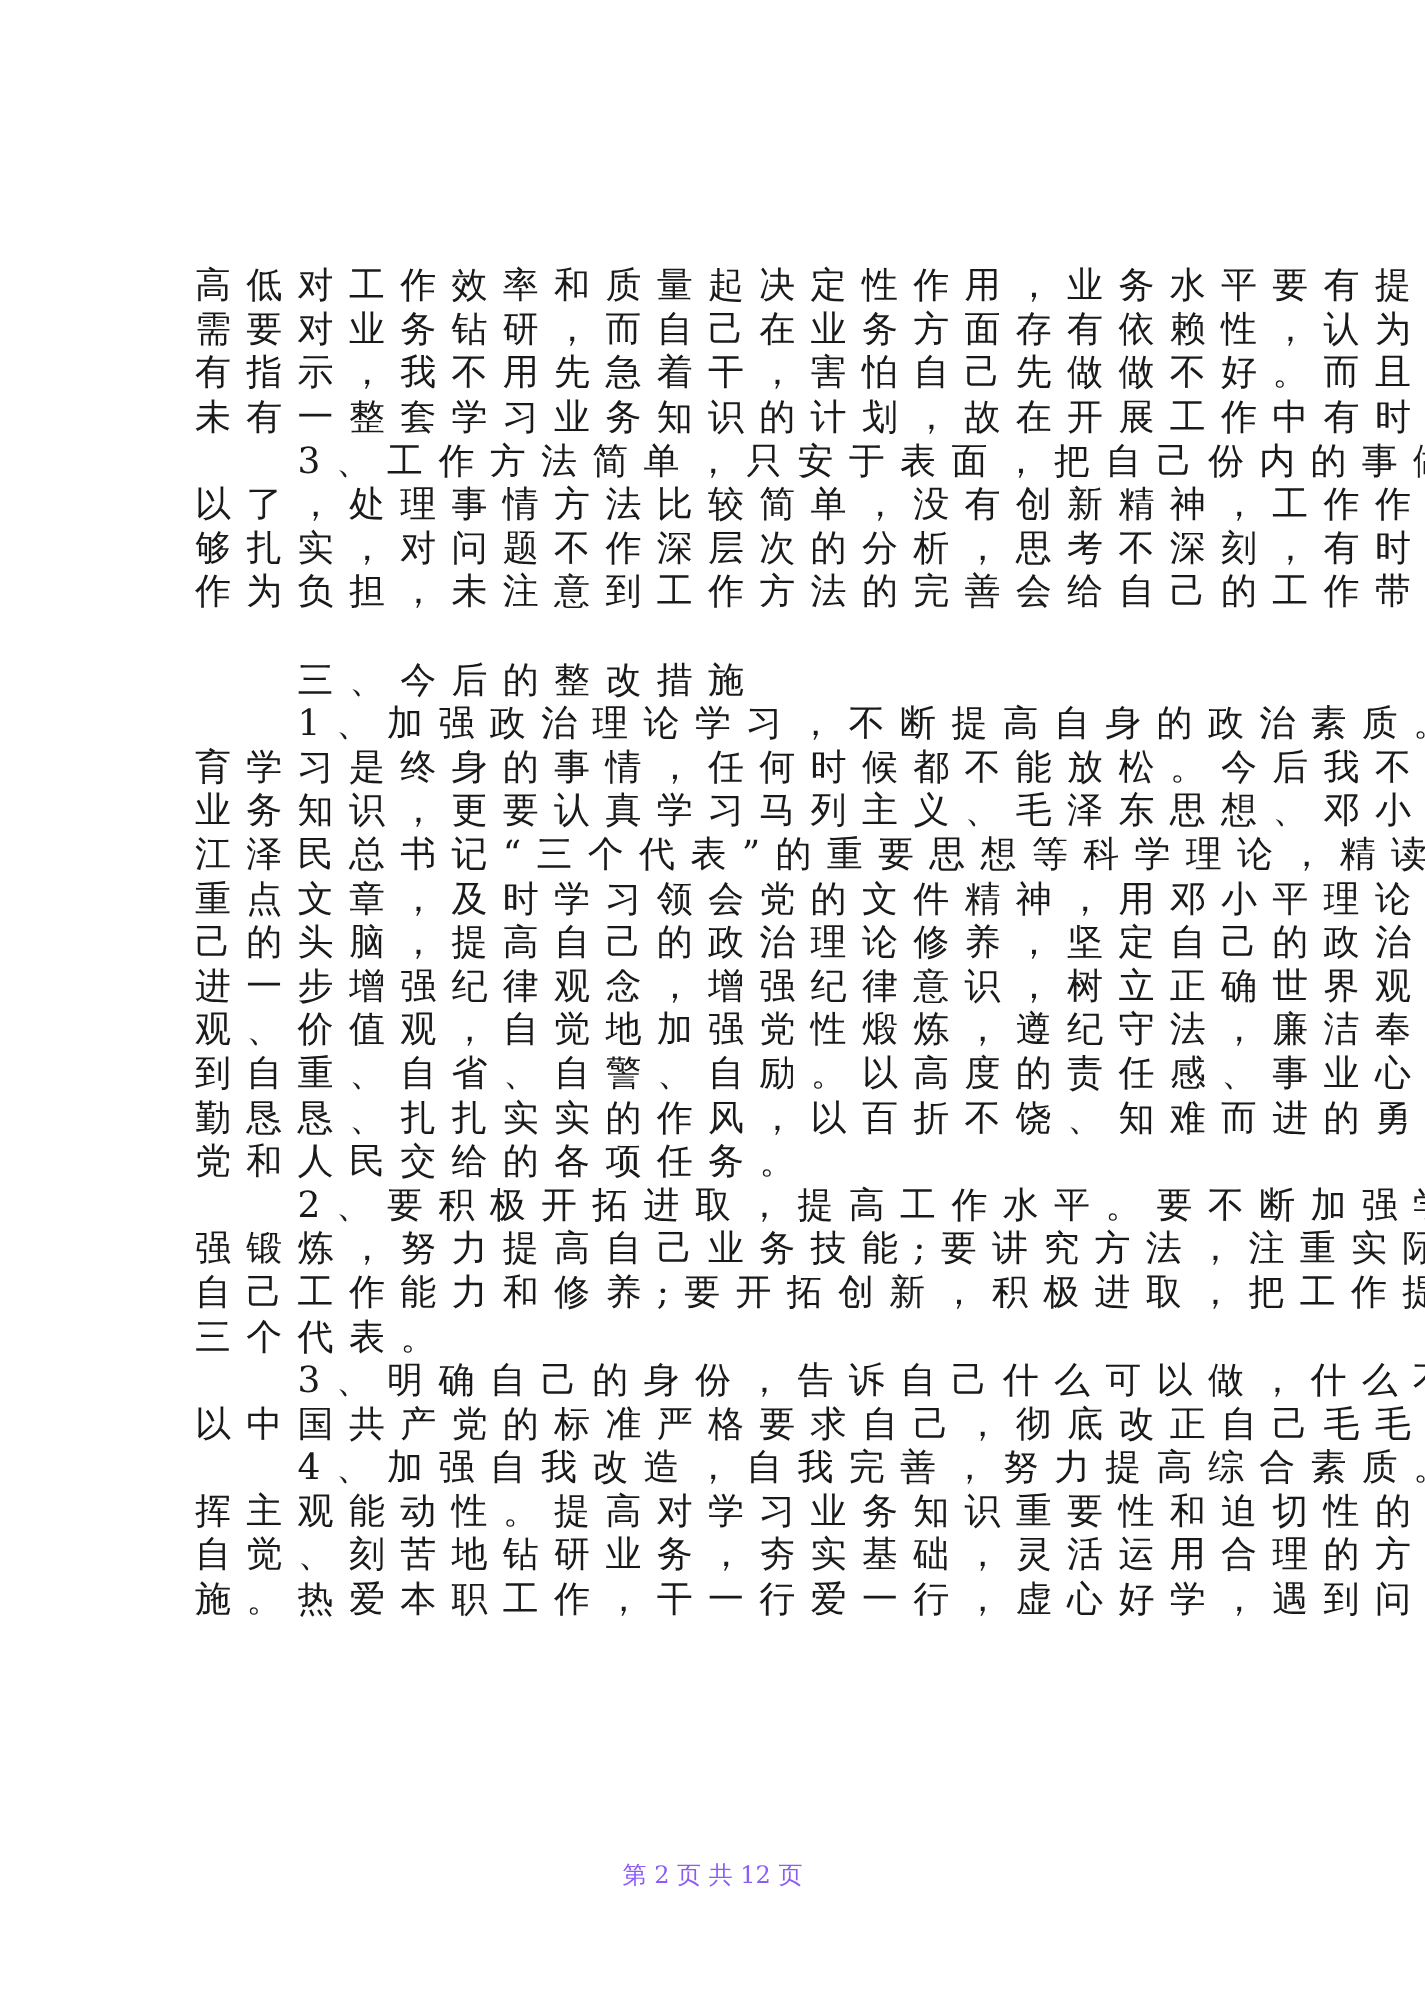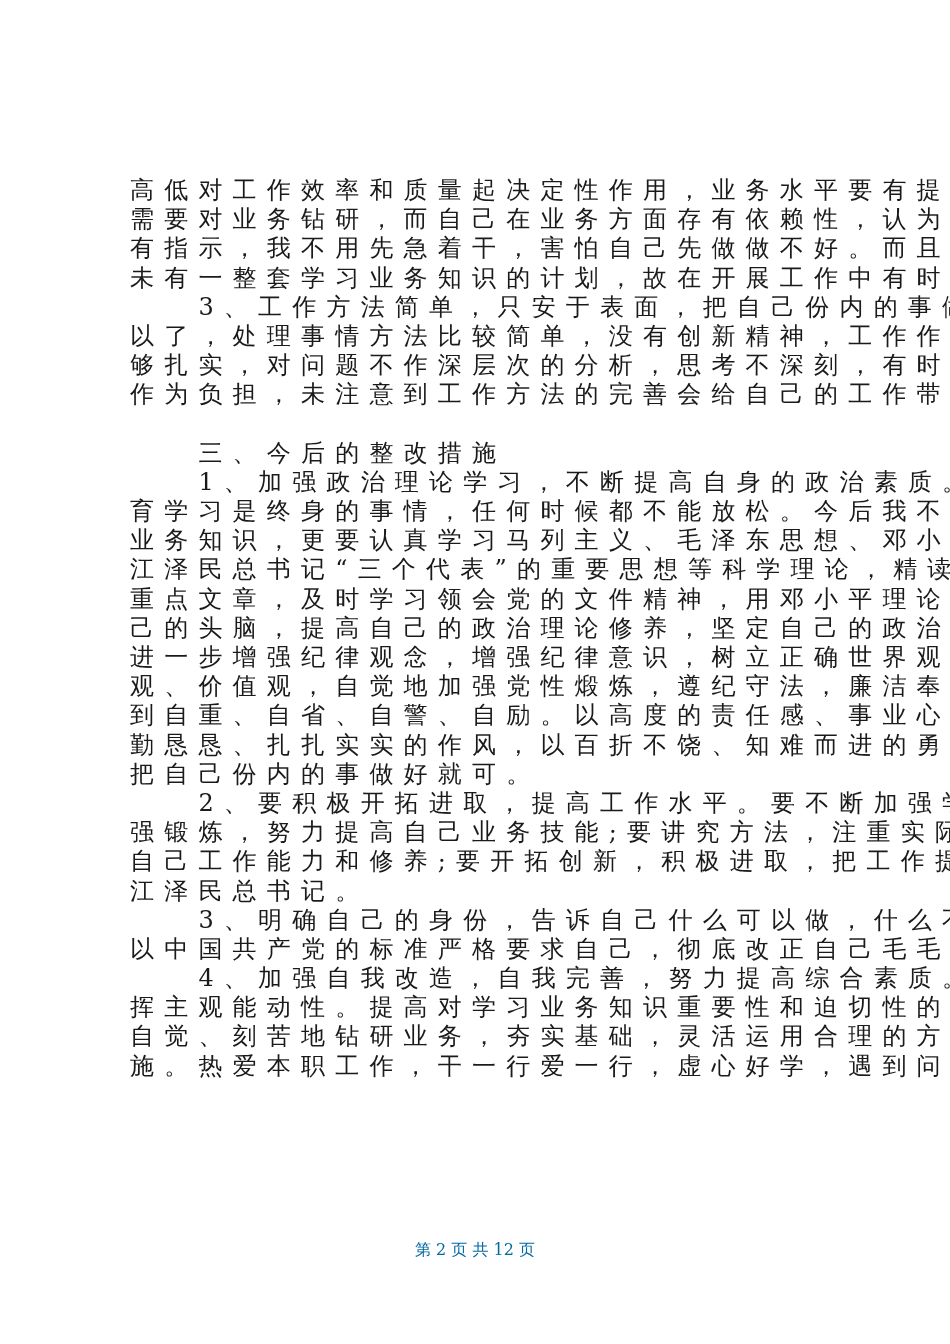--- a/index.html
+++ b/index.html
@@ -4,21 +4,21 @@
 <style>
   html, body { margin: 0; padding: 0; background: #ffffff; }
   body { width: 950px; height: 1344px; position: relative; overflow: hidden;
          font-family: "DejaVu Serif", "Liberation Serif", serif; color: #1a1a1a; }
   .page { position: absolute; left: 0; top: 0; width: 950px; height: 1344px; background: #fff; }
   .body-text { position: absolute; left: 130px; top: 176px; width: 705px; }
   .line { height: 29.2px; line-height: 29.2px; font-size: 24px; white-space: nowrap;
           letter-spacing: 10.2px; }
   .gap { height: 29.2px; }
   .footer { position: absolute; top: 1240px; left: 0; width: 950px; text-align: center;
-            font-size: 16px; color: #0369a1; }
+            font-size: 16px; color: #8b5cf6; }
 </style>
 </head>
 <body>
 
 <div class="page">
   <div class="body-text">
     <div class="line">高低对工作效率和质量起决定性作用，业务水平要有提高，必</div>
     <div class="line">需要对业务钻研，而自己在业务方面存有依赖性，认为领导会</div>
     <div class="line">有指示，我不用先急着干，害怕自己先做做不好。而且自己尚</div>
     <div class="line">未有一整套学习业务知识的计划，故在开展工作中有时比较盲</div>
@@ -31,25 +31,25 @@
     <div class="line">　　1、加强政治理论学习，不断提高自身的政治素质。纪律教</div>
     <div class="line">育学习是终身的事情，任何时候都不能放松。今后我不仅要学</div>
     <div class="line">业务知识，更要认真学习马列主义、毛泽东思想、邓小平理论、</div>
     <div class="line">江泽民总书记“三个代表”的重要思想等科学理论，精读有关</div>
     <div class="line">重点文章，及时学习领会党的文件精神，用邓小平理论武装自</div>
     <div class="line">己的头脑，提高自己的政治理论修养，坚定自己的政治信念。</div>
     <div class="line">进一步增强纪律观念，增强纪律意识，树立正确世界观、人生</div>
     <div class="line">观、价值观，自觉地加强党性煅炼，遵纪守法，廉洁奉公，做</div>
     <div class="line">到自重、自省、自警、自励。以高度的责任感、事业心，以勤</div>
     <div class="line">勤恳恳、扎扎实实的作风，以百折不饶、知难而进的勇气完成</div>
-    <div class="line">把自己份内的事做好就可。</div>
+    <div class="line">党和人民交给的各项任务。</div>
     <div class="line">　　2、要积极开拓进取，提高工作水平。要不断加强学习，加</div>
     <div class="line">强锻炼，努力提高自己业务技能;要讲究方法，注重实际，加强</div>
     <div class="line">自己工作能力和修养;要开拓创新，积极进取，把工作提高到一</div>
-    <div class="line">江泽民总书记。</div>
+    <div class="line">三个代表。</div>
     <div class="line">　　3、明确自己的身份，告诉自己什么可以做，什么不能做，</div>
     <div class="line">以中国共产党的标准严格要求自己，彻底改正自己毛毛糙糙的</div>
     <div class="line">　　4、加强自我改造，自我完善，努力提高综合素质。充分发</div>
     <div class="line">挥主观能动性。提高对学习业务知识重要性和迫切性的认识，</div>
     <div class="line">自觉、刻苦地钻研业务，夯实基础，灵活运用合理的方法和措</div>
     <div class="line">施。热爱本职工作，干一行爱一行，虚心好学，遇到问题多看</div>
   </div>
 
   <div class="footer">第 2 页  共 12 页</div>
 </div>

